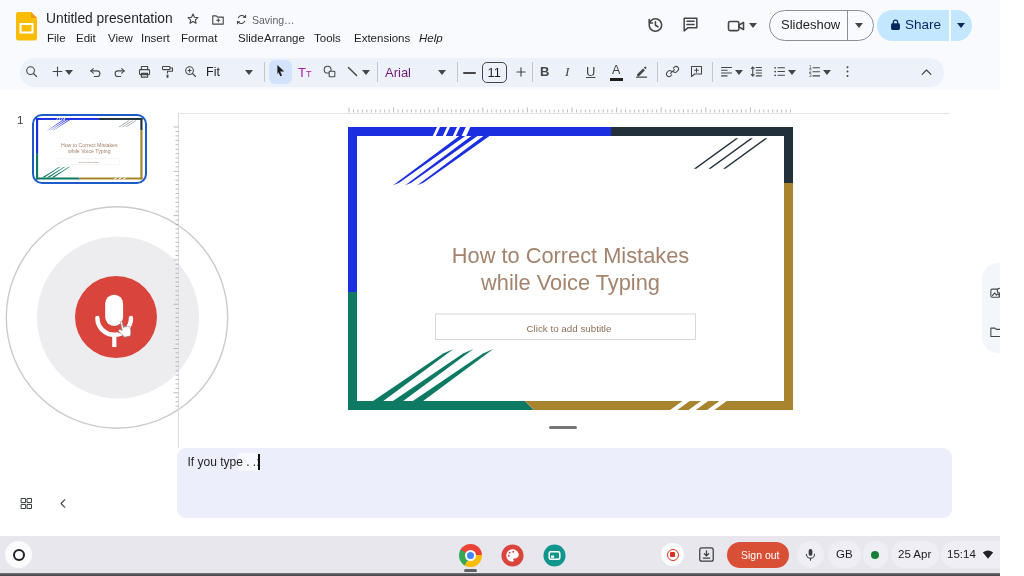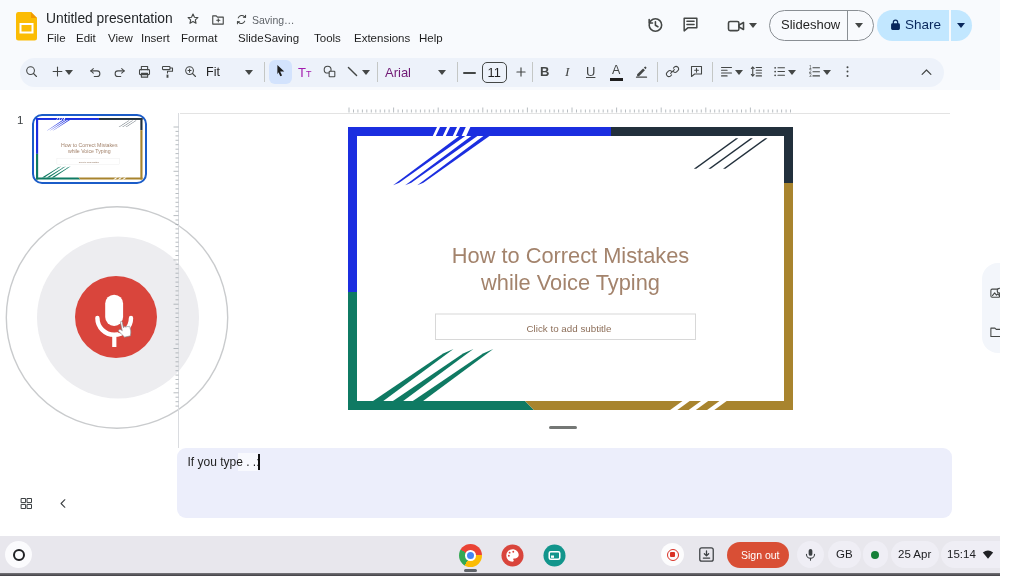--- a/index.html
+++ b/index.html
@@ -20,24 +20,24 @@
       <path d="M6 9a7 7 0 0 1 11.5-2.5L19.5 8M18 15a7 7 0 0 1-11.5 2.5L4.5 16"></path>
       <path d="M19.5 4v4h-4M4.5 20v-4h4"></path>
     </svg>
     <div style="position:absolute;left:252px;top:14px;font-size:10.5px;color:#5f6368;font-weight:400;white-space:nowrap;">Saving…</div>
     <div style="position:absolute;left:47px;top:32px;font-size:11.5px;color:#1f1f1f;font-weight:400;white-space:nowrap;">File</div>
     <div style="position:absolute;left:76px;top:32px;font-size:11.5px;color:#1f1f1f;font-weight:400;white-space:nowrap;">Edit</div>
     <div style="position:absolute;left:108px;top:32px;font-size:11.5px;color:#1f1f1f;font-weight:400;white-space:nowrap;">View</div>
     <div style="position:absolute;left:141px;top:32px;font-size:11.5px;color:#1f1f1f;font-weight:400;white-space:nowrap;">Insert</div>
     <div style="position:absolute;left:181px;top:32px;font-size:11.5px;color:#1f1f1f;font-weight:400;white-space:nowrap;">Format</div>
     <div style="position:absolute;left:230px;top:32px;font-size:11.5px;color:#1f1f1f;font-weight:400;white-space:nowrap;margin-left:8px;">Slide</div>
-    <div style="position:absolute;left:264px;top:32px;font-size:11.5px;color:#1f1f1f;font-weight:400;white-space:nowrap;">Saving</div>
+    <div style="position:absolute;left:264px;top:32px;font-size:11.5px;color:#1f1f1f;font-weight:400;white-space:nowrap;">Arrange</div>
     <div style="position:absolute;left:314px;top:32px;font-size:11.5px;color:#1f1f1f;font-weight:400;white-space:nowrap;">Tools</div>
     <div style="position:absolute;left:354px;top:32px;font-size:11.5px;color:#1f1f1f;font-weight:400;white-space:nowrap;">Extensions</div>
-    <div style="position:absolute;left:419px;top:32px;font-size:11.5px;color:#1f1f1f;font-weight:400;white-space:nowrap;">Help</div>
+    <div style="position:absolute;left:419px;top:32px;font-size:11.5px;color:#1f1f1f;font-weight:400;white-space:nowrap;font-style:italic;">Help</div>
     <svg style="position:absolute;left:645px;top:15px" width="20" height="20" viewBox="0 0 24 24" fill="none" stroke="#444746" stroke-width="1.9" stroke-linecap="round" stroke-linejoin="round">
       <circle cx="12.5" cy="12" r="7.5"></circle>
       <path d="M12.5 8v4.3l3 1.8"></path>
       <path d="M5 9.5V5.5M5 9.5h4"></path>
     </svg>
     <svg style="position:absolute;left:681px;top:15px" width="19" height="19" viewBox="0 0 24 24" fill="none" stroke="#444746" stroke-width="1.9" stroke-linecap="round" stroke-linejoin="round">
       <path d="M4 4h16v12H9l-5 4z"></path>
       <line x1="7.5" y1="8" x2="16.5" y2="8"></line>
       <line x1="7.5" y1="12" x2="16.5" y2="12"></line>
     </svg>

